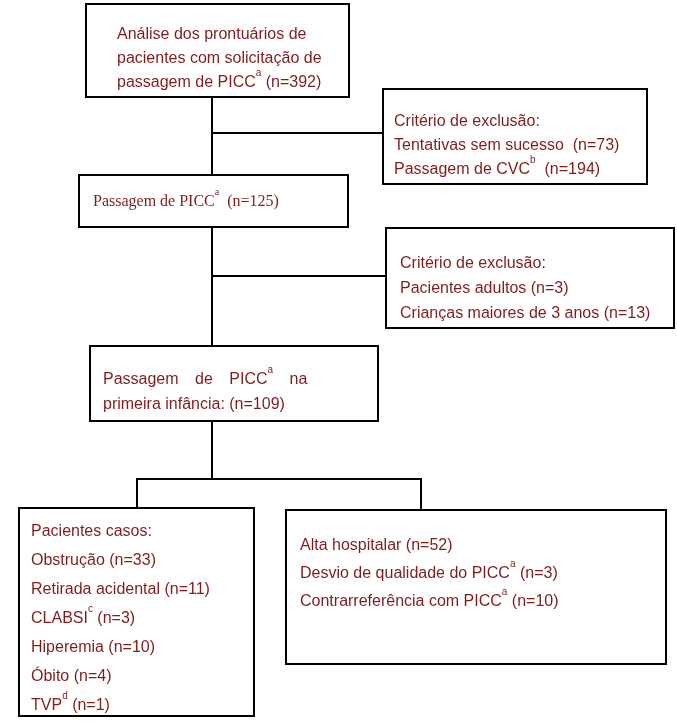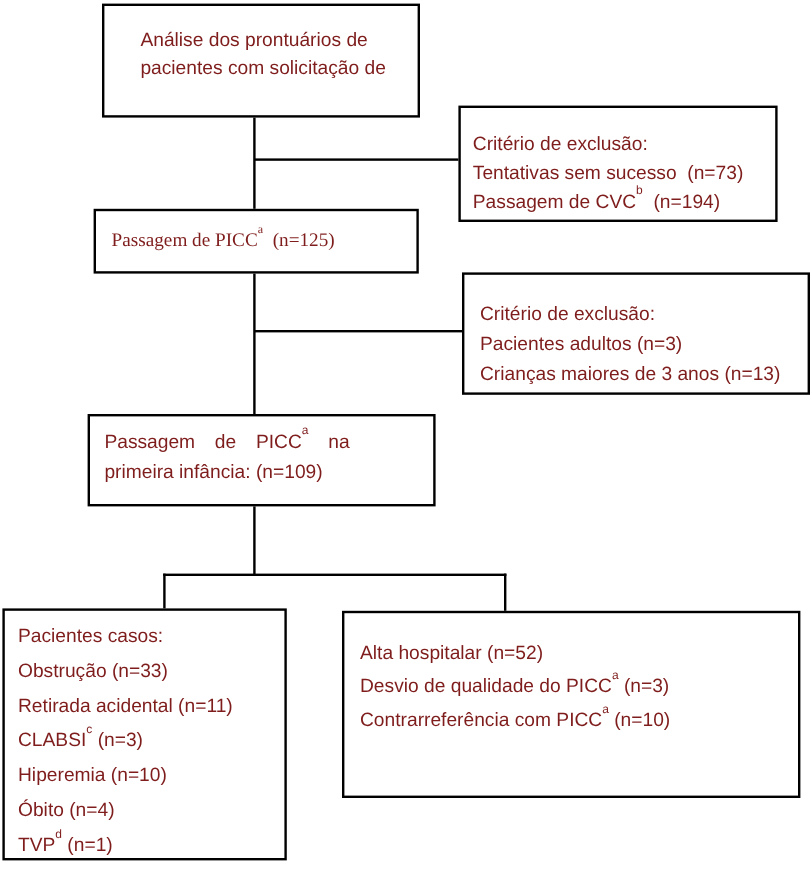--- a/index.html
+++ b/index.html
@@ -22,44 +22,45 @@
   .vcenter{display:flex;align-items:center;font-family:Liberation Serif, serif;}
 </style>
 </head>
 <body>
 
 <div id="canvas">
 
   <div class="fc-box" style="left:85px;top:3px;width:265px;height:95px;padding:17px 2px 0 30px;line-height:24px;">
       <div class="line"><span>Análise dos prontuários de</span></div>
       <div class="line"><span>pacientes com solicitação de</span></div>
+      <div class="line"><span>passagem de PICC</span><sup>a</sup><span> (n=392)</span></div>
     </div>
 
   <div class="fc-box" style="left:382px;top:88px;width:266px;height:97px;padding:19px 2px 0 10px;line-height:24px;">
       <div class="line"><span>Critério de exclusão:</span></div>
       <div class="line"><span>Tentativas sem sucesso  (n=73)</span></div>
       <div class="line"><span>Passagem de CVC</span><sup>b</sup><span>  (n=194)</span></div>
     </div>
 
   <div class="fc-box vcenter" style="left:78px;top:174px;width:271px;height:54px;padding:0 2px 0 13px;line-height:20px;">
       <div class="line"><span>Passagem de PICC</span><sup>a</sup><span>  (n=125)</span></div>
     </div>
 
   <div class="fc-box" style="left:385px;top:227px;width:290px;height:102px;padding:21px 2px 0 13px;line-height:25px;">
       <div class="line"><span>Critério de exclusão:</span></div>
       <div class="line"><span>Pacientes adultos (n=3)</span></div>
       <div class="line"><span>Crianças maiores de 3 anos (n=13)</span></div>
     </div>
 
-  <div class="fc-box" style="left:73px;top:345px;width:290px;height:77px;padding:9px 34px 0 12px;line-height:25px;">
+  <div class="fc-box" style="left:89px;top:345px;width:290px;height:77px;padding:19px 34px 0 12px;line-height:25px;">
       <div class="line wide"><span>Passagem de PICC</span><sup>a</sup><span> na</span></div>
       <div class="line"><span>primeira infância: (n=109)</span></div>
     </div>
 
-  <div class="fc-box" style="left:2px;top:507px;width:237px;height:210px;padding:7px 2px 0 11px;line-height:29px;">
+  <div class="fc-box" style="left:18px;top:507px;width:237px;height:210px;padding:7px 2px 0 11px;line-height:29px;">
       <div class="line"><span>Pacientes casos:</span></div>
       <div class="line"><span>Obstrução (n=33)</span></div>
       <div class="line"><span>Retirada acidental (n=11)</span></div>
       <div class="line"><span>CLABSI</span><sup>c</sup><span> (n=3)</span></div>
       <div class="line"><span>Hiperemia (n=10)</span></div>
       <div class="line"><span>Óbito (n=4)</span></div>
       <div class="line"><span>TVP</span><sup>d</sup><span> (n=1)</span></div>
     </div>
 
   <div class="fc-box" style="left:285px;top:509px;width:382px;height:156px;padding:20px 2px 0 13px;line-height:28px;">

